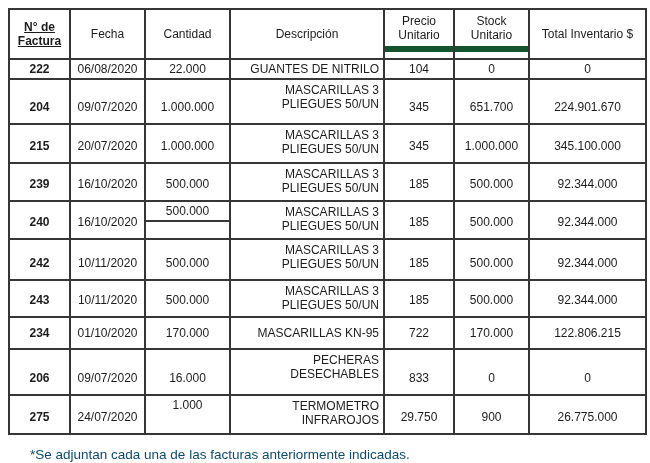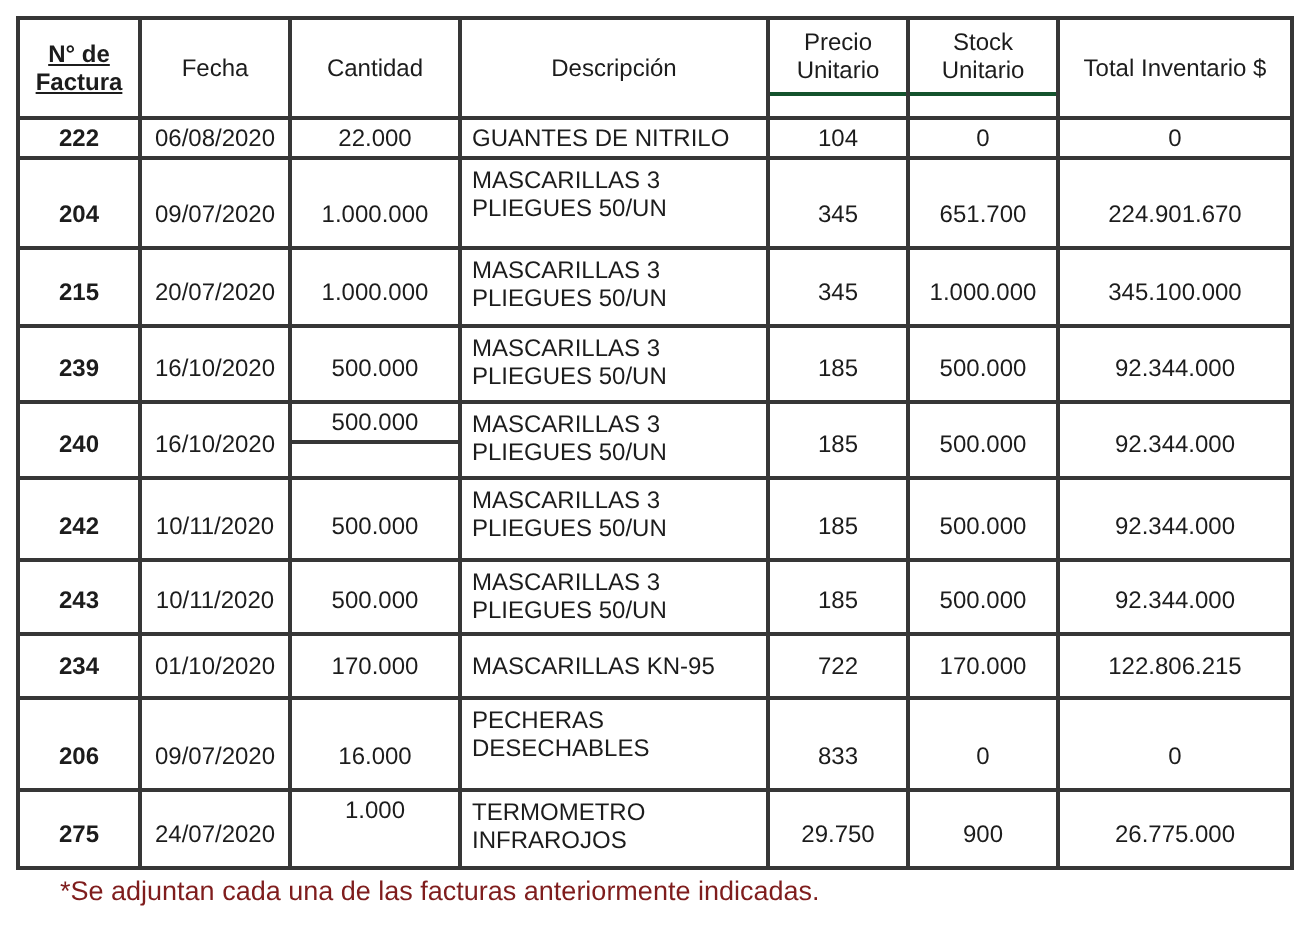--- a/index.html
+++ b/index.html
@@ -23,42 +23,42 @@
     white-space:pre-line;
     overflow:hidden;
   }
   
   tr.hdr{height:50px;}
   td.th{vertical-align:middle;font-weight:normal;}
   td.th-factura{font-weight:bold;text-decoration:underline;}
   td.th-split{vertical-align:top;padding:0;}
   .hdr-box{
     height:36px;
-    border-bottom:2px solid #14532d;
+    border-bottom:6px solid #14532d;
     display:flex;align-items:center;justify-content:center;
     white-space:pre-line;
   }
   td.th-total{white-space:nowrap;}
   
   tr.normal td{vertical-align:middle;}
   tr.tall td{vertical-align:bottom;padding-bottom:9px;}
   tr.tall td.desc{vertical-align:top;padding-top:3px;padding-bottom:4px;}
-  td.desc{text-align:left;padding-left:5px;padding-right:4px;}
+  td.desc{text-align:right;padding-left:5px;padding-right:4px;}
   td.factura{font-weight:bold;}
   tr.tall td.cant-top{vertical-align:top;padding-top:2px;padding-bottom:0;}
   tr.tall td.cant-split{vertical-align:top;padding:0;}
   .split-box{
     border-bottom:2px solid #363636;
     padding:2px 2px 2px;
   }
   .footnote{
-    margin-top:3px;
+    margin-top:12px;
     padding-left:22px;
     font-size:13.5px;
-    color:#7f1d1d;
+    color:#0c4a6e;
   }
 </style>
 </head>
 <body>
 
 <div class="page">
   <table>
     <colgroup>
       <col style="width:61px">
         <col style="width:75px">

